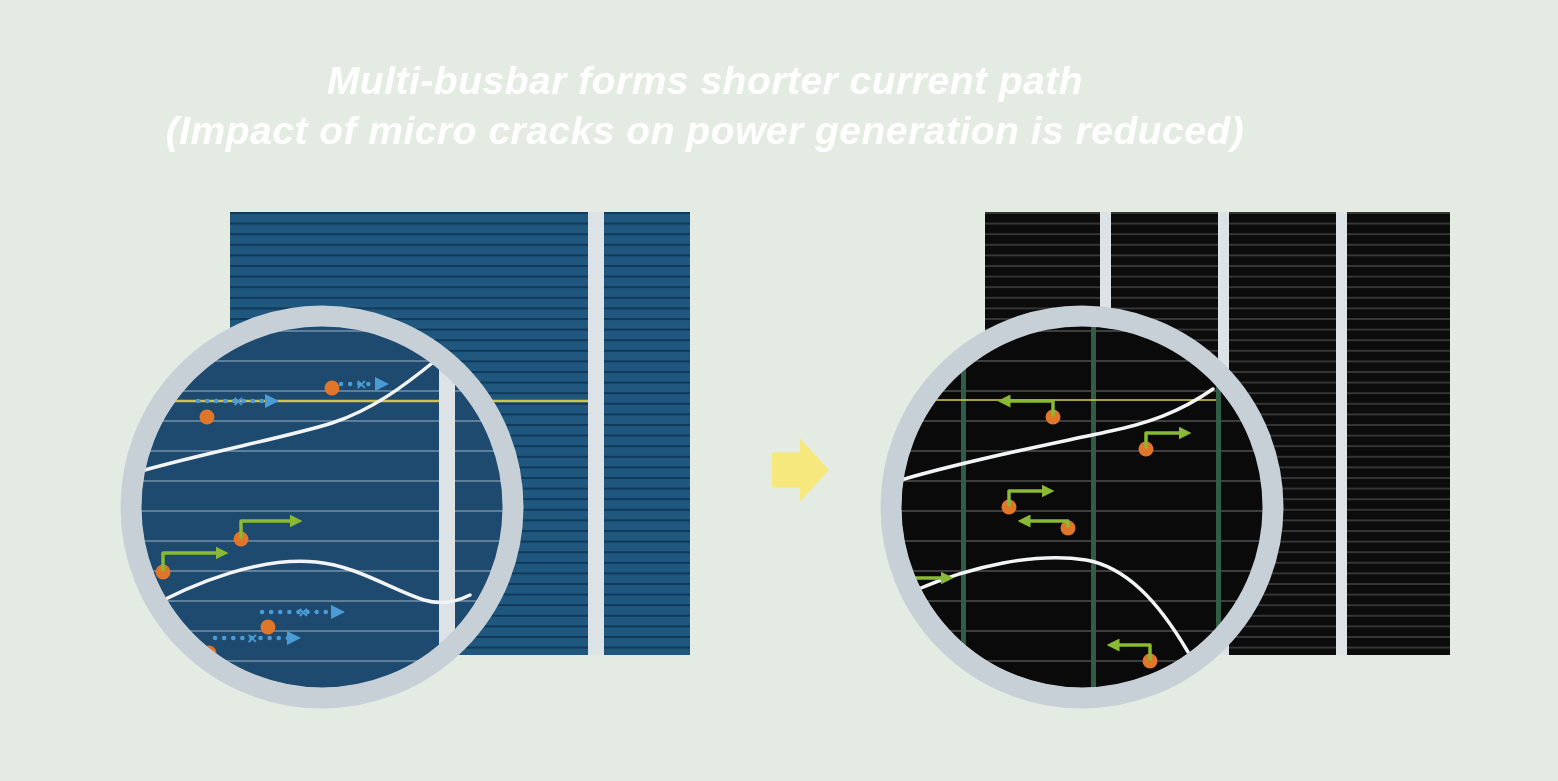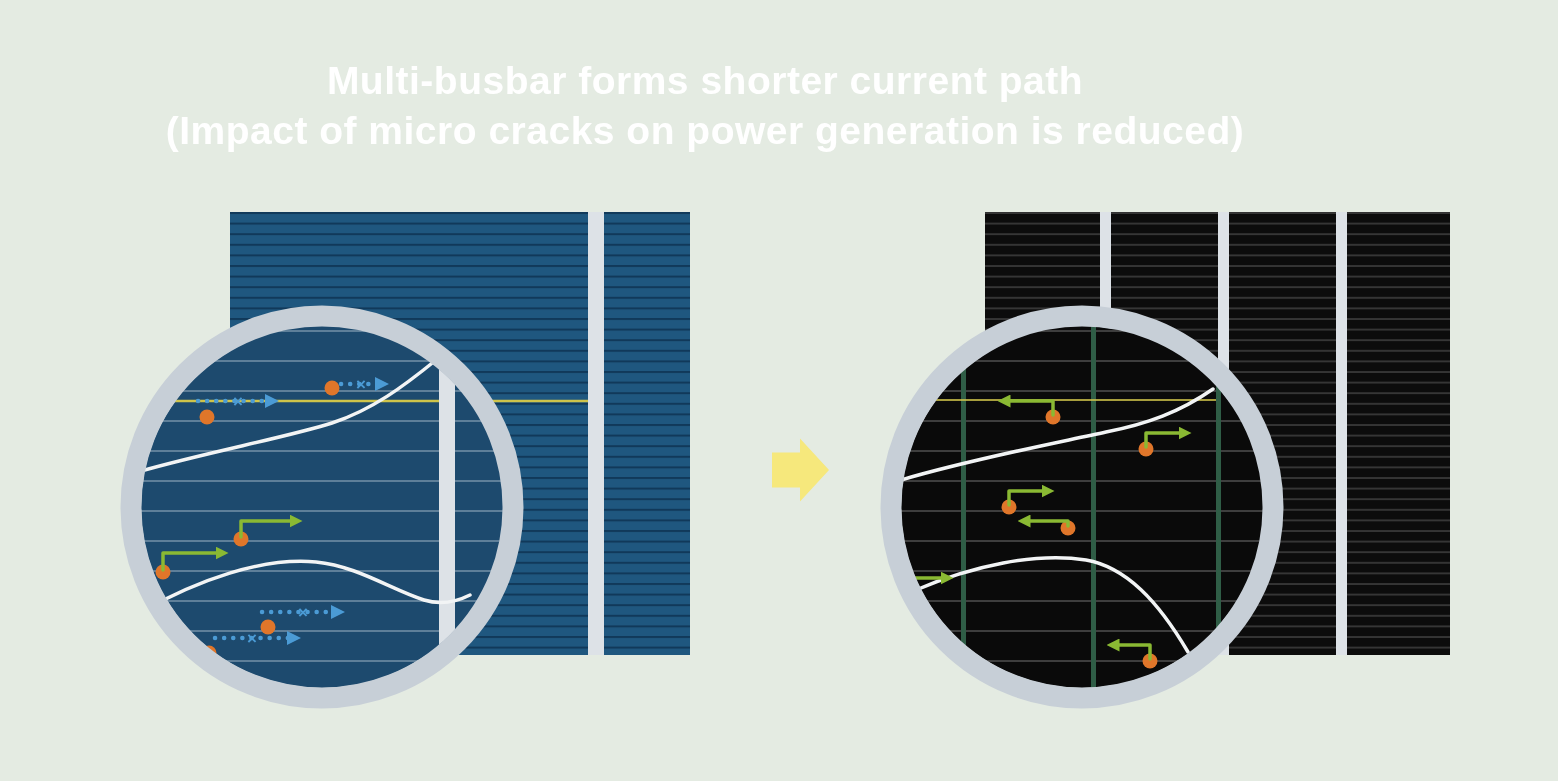--- a/index.html
+++ b/index.html
@@ -2,21 +2,21 @@
 <html style="--c-background: #e4ebe2; --c-title-text: #ffffff; --c-left-cell: #1f577f; --c-left-cell-finger: #11395a; --c-right-cell: #0c0c0c; --c-right-cell-finger: #3d3d3d; --c-busbar-silver: #dde2e7; --c-magnifier-ring: #c7cfd7; --c-left-zoom-bg: #1d4a6e; --c-left-zoom-finger: #93aabb; --c-right-zoom-bg: #0a0a0a; --c-right-zoom-finger: #5a5a5a; --c-crack-white: #f2f4f5; --c-electron-orange: #e0762a; --c-long-path-blue: #4b9bd5; --c-short-path-green: #8ab933; --c-finger-yellow: #cfc44a; --c-zoom-busbar-green: #2f5d46; --c-transition-arrow-yellow: #f6e87c;"><head>
 <meta charset="utf-8">
 <style>
   * { margin:0; padding:0; box-sizing:border-box; }
   html,body { width:1558px; height:781px; }
   body {
     background: var(--c-background, #e4ebe2);
     font-family: "Liberation Sans", sans-serif;
     overflow: hidden;
   }
-  .canvas { position:relative; width:1318px; height:781px; }
+  .canvas { position:relative; width:1318px; height:781px;font-style:italic; }
   .title-block {
     position:absolute; top:56px; left:0; right:0;
     text-align:center;
     transform: translateX(46px);
     color: var(--c-title-text, #ffffff);
     font-weight: bold;
     font-size: 39px;
     line-height: 1.28;
     letter-spacing: 0.5px;
   }

